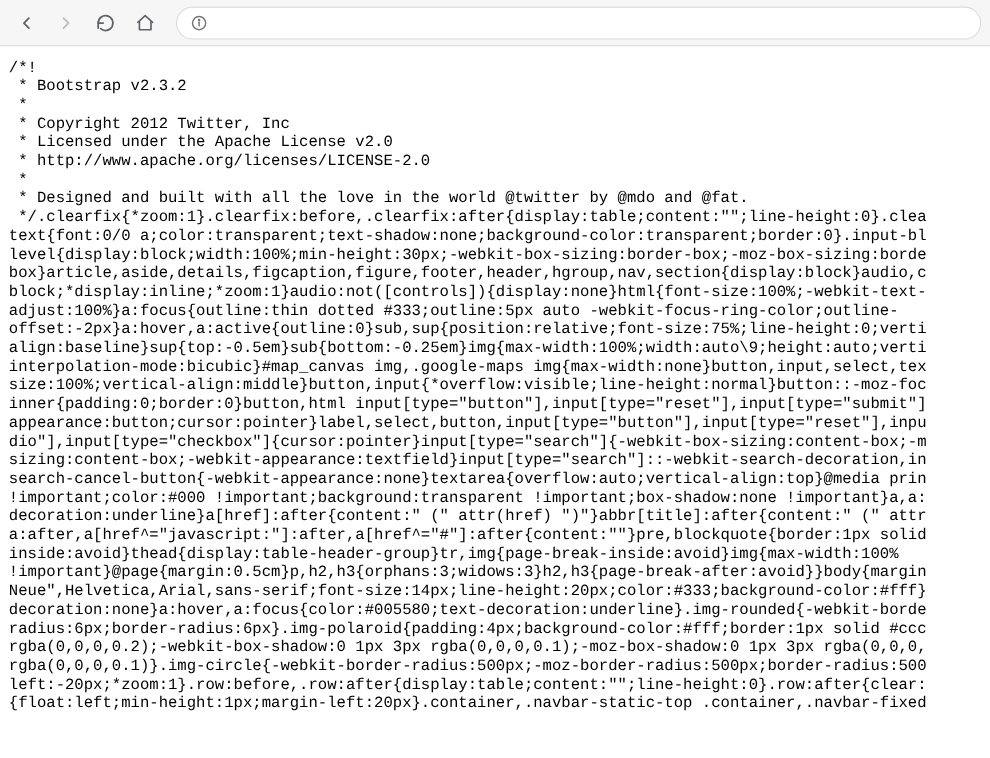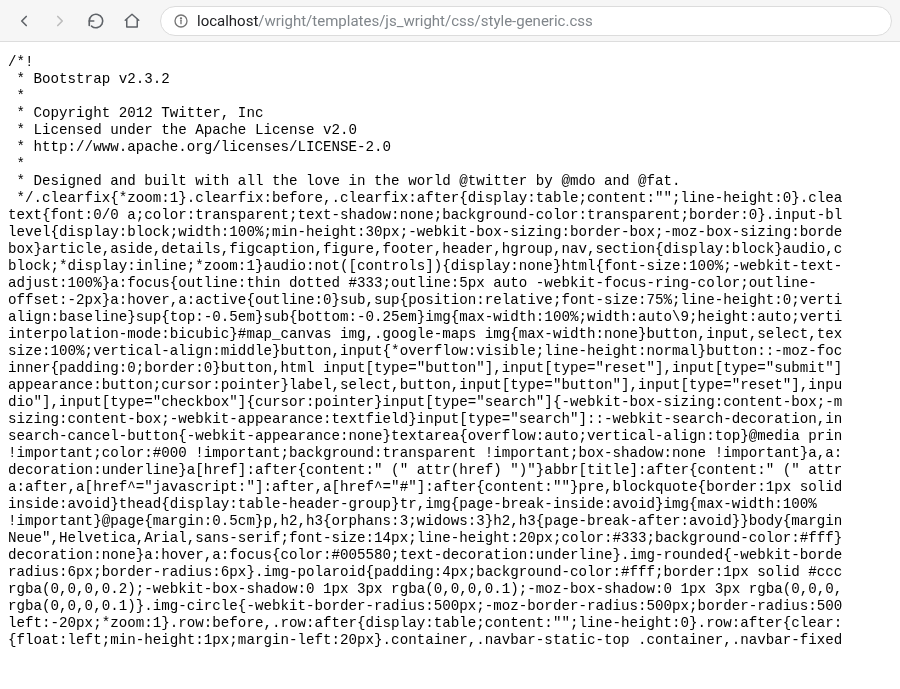--- a/index.html
+++ b/index.html
@@ -93,23 +93,20 @@
         <path d="M3 11 L12 3 L21 11"></path>
         <path d="M5 10 V20 H19 V10"></path>
       </svg>
   </button>
   <div class="url-bar">
     <svg class="info-icon" viewBox="0 0 24 24" fill="none" stroke="currentColor" stroke-width="2" stroke-linecap="round" stroke-linejoin="round">
         <circle cx="12" cy="12" r="9"></circle>
         <line x1="12" y1="11" x2="12" y2="16"></line>
         <circle cx="12" cy="8" r="0.8" fill="currentColor"></circle>
       </svg>
-    <span class="url-display">
-      <span class="url-host">localhost</span><span class="url-path">/wright/templates/js_wright/css/style-generic.css</span>
-    </span>
   </div>
 </div>
 
 <pre class="content" id="file-content">/*!
  * Bootstrap v2.3.2
  *
  * Copyright 2012 Twitter, Inc
  * Licensed under the Apache License v2.0
  * http://www.apache.org/licenses/LICENSE-2.0
  *

